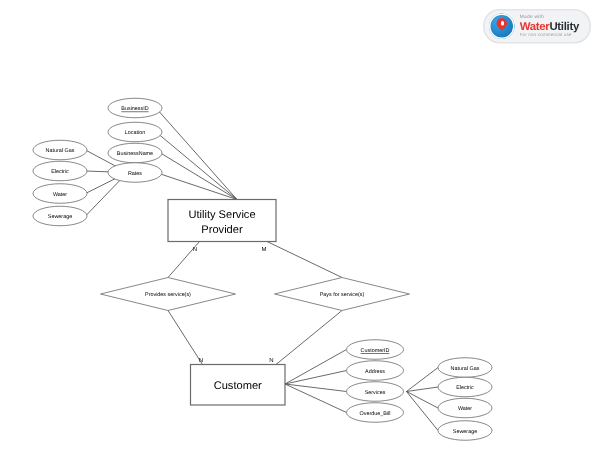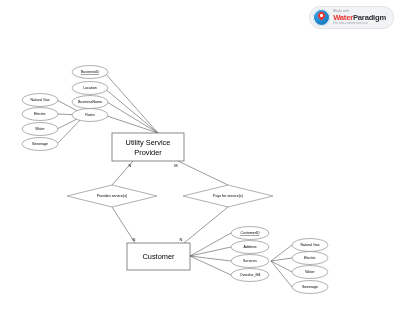--- a/index.html
+++ b/index.html
@@ -179,18 +179,18 @@
       <ellipse class="shape" cx="310" cy="287" rx="18" ry="6.5"></ellipse>
       <text class="attr-label" x="310" y="288.4">Sewerage</text>
     </g>
 
   </svg>
 
   <div id="watermark">
     <div id="wm-logo"></div>
     <div id="wm-text">
       <span class="wm-top">Made with</span>
-      <span class="wm-mid"><span class="wm-v">Water</span><span class="wm-p">Paradigm</span></span>
+      <span class="wm-mid"><span class="wm-v">Water</span><span class="wm-p">Utility</span></span>
       <span class="wm-bot">For non-commercial use</span>
     </div>
   </div>
 
 </div>
 
 </body></html>

